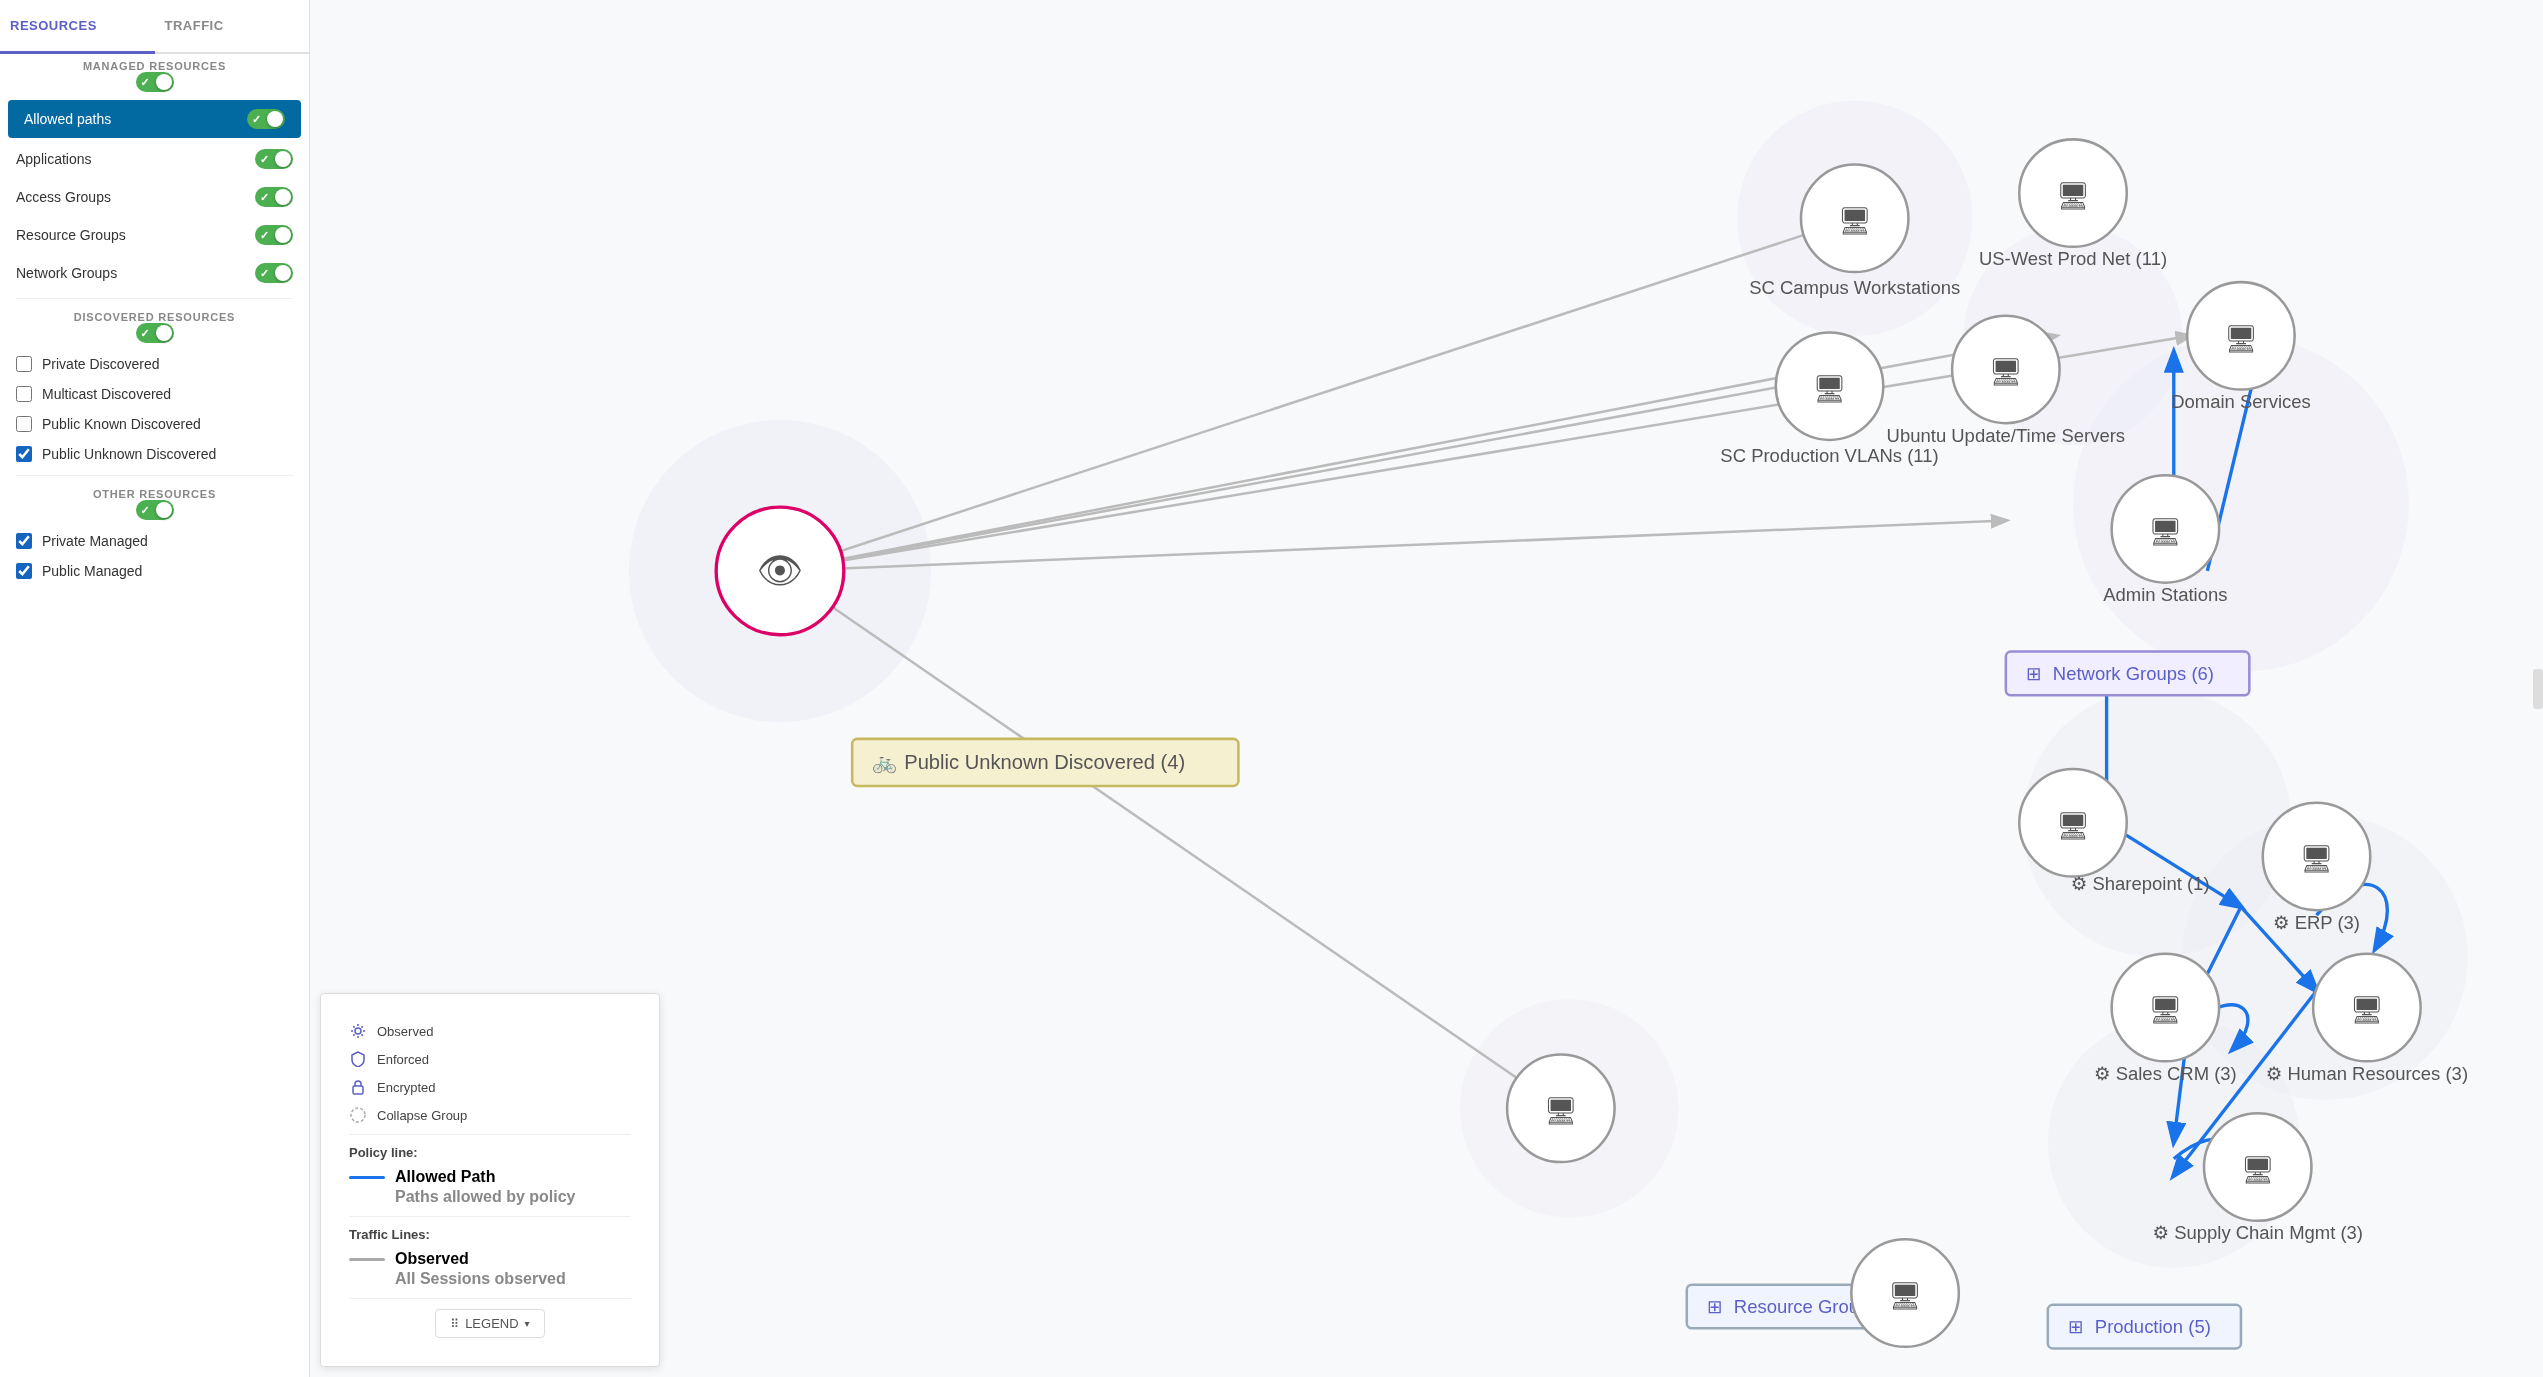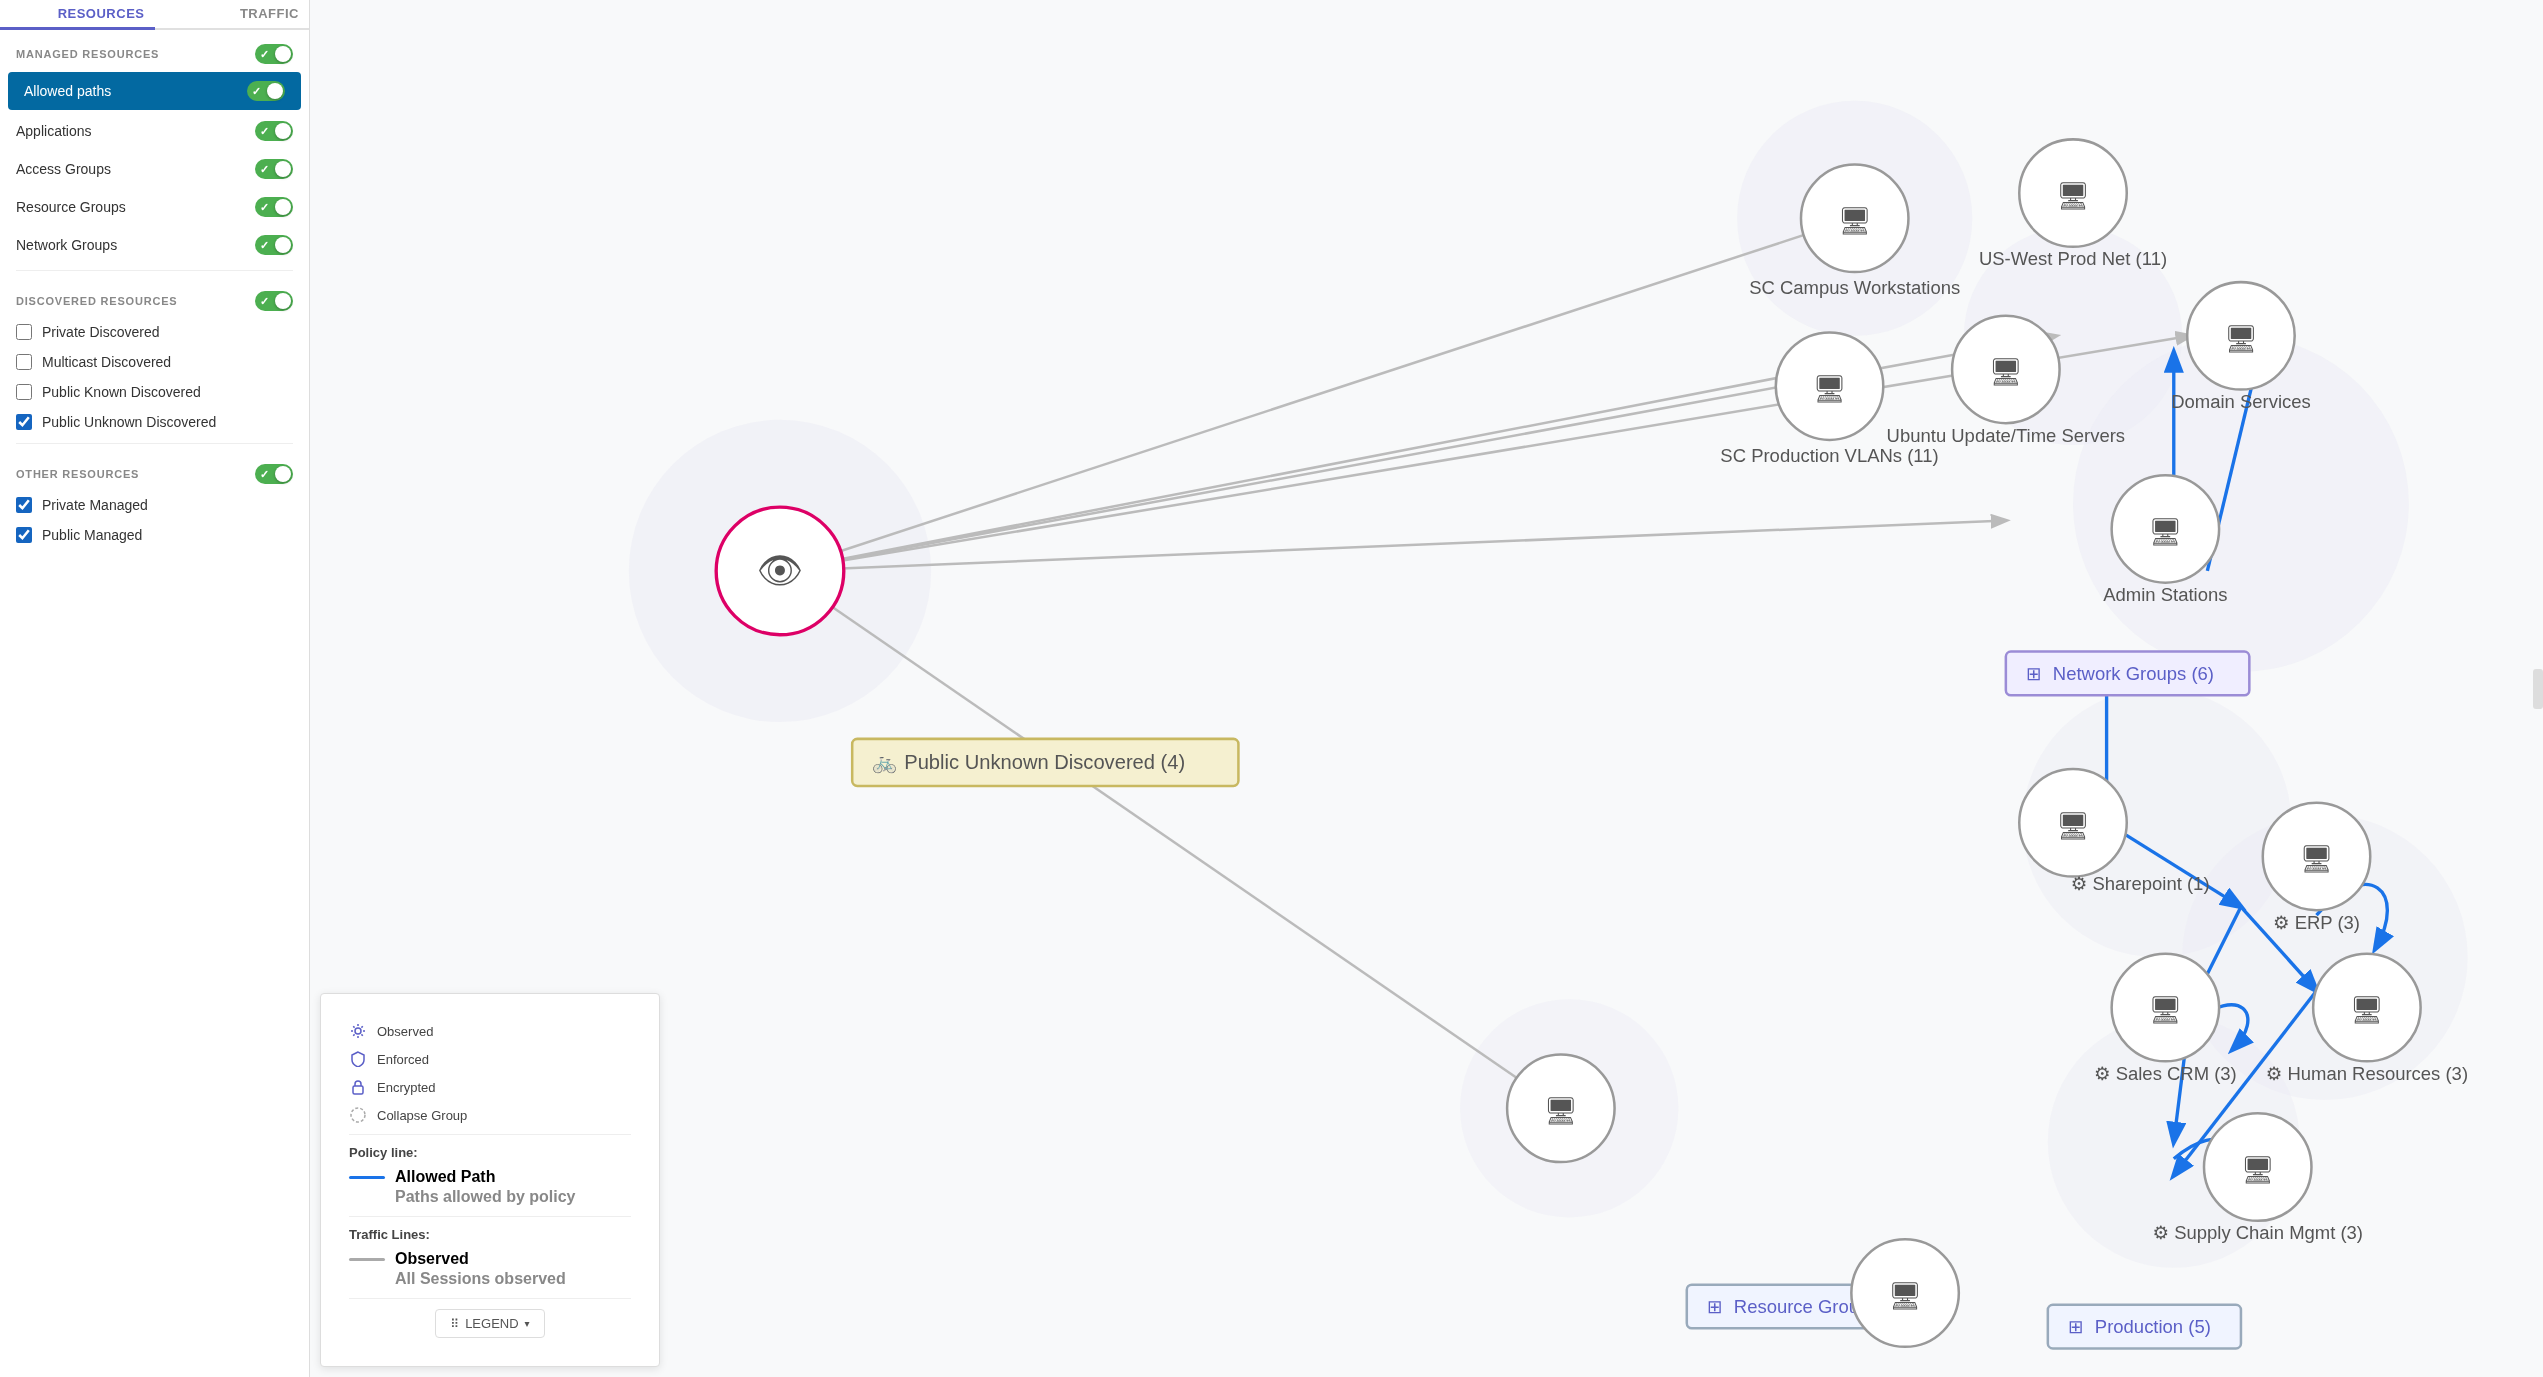--- a/index.html
+++ b/index.html
@@ -16,44 +16,45 @@
       overflow-y: auto;
     }
 
     
     .tabs {
       display: flex;
       border-bottom: 2px solid #e0e0e0;
     }
     .tab {
       flex: 1;
-      text-align: right;
-      padding: 6px 10px;
+      text-align: left;
+      padding: 18px 10px;
       font-size: 13px;
       font-weight: 600;
       color: #888;
       cursor: pointer;
       letter-spacing: 0.5px;
     }
     .tab.active {
       color: #5b5fc7;
       border-bottom: 3px solid #5b5fc7;
       margin-bottom: -2px;
     }
 
     
     .section-header {
-      padding: 14px 16px 6px 16px;
+      padding: 6px 16px 6px 16px;
       font-size: 11px;
       font-weight: 700;
       color: #888;
       letter-spacing: 0.8px;
       display: flex;
       align-items: center;
       justify-content: space-between;
+      flex-direction: column;
     }
 
     
     .sidebar-item {
       display: flex;
       align-items: center;
       justify-content: space-between;
       padding: 9px 16px;
       cursor: pointer;
       font-size: 14px;

